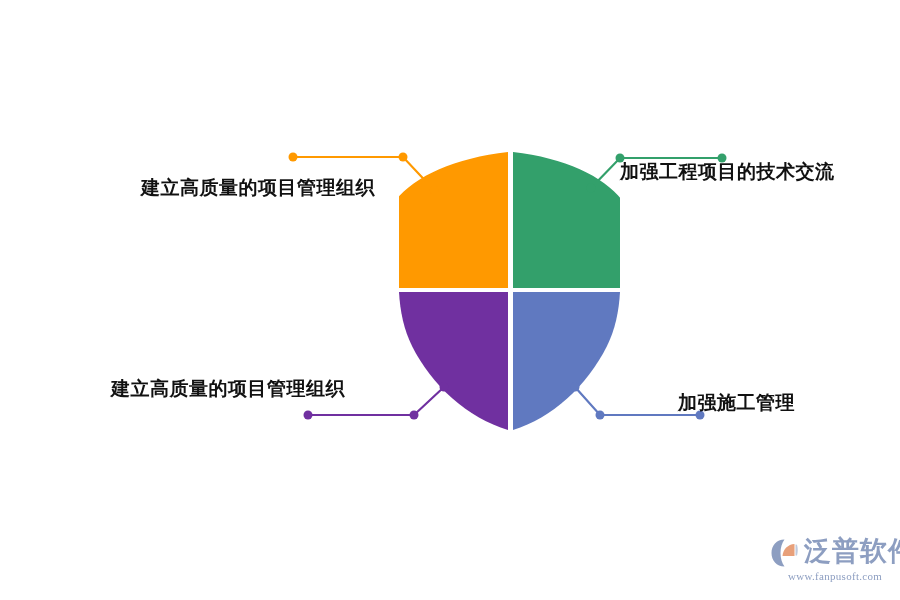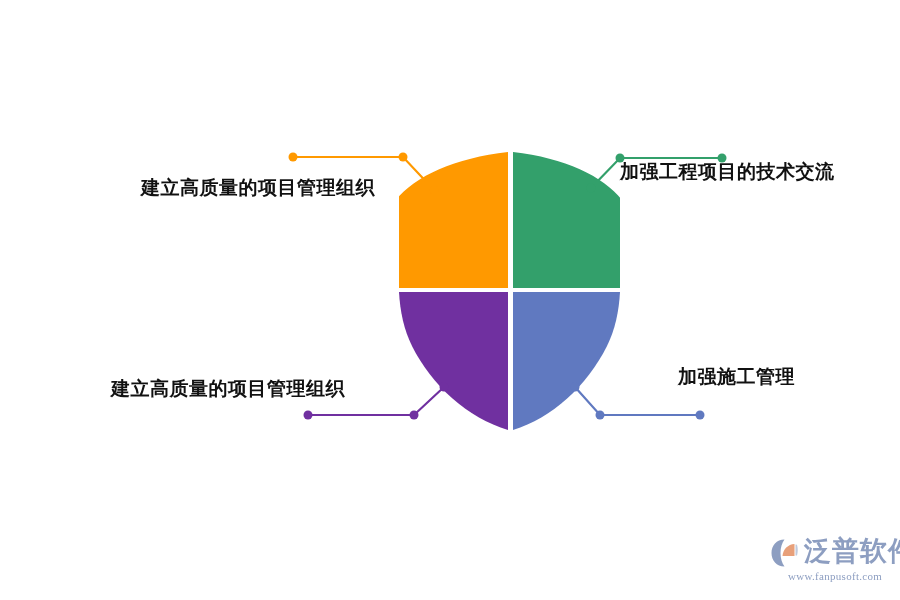--- a/index.html
+++ b/index.html
@@ -33,21 +33,21 @@
     font-size: 19px;
     font-weight: bold;
     color: #111111;
     letter-spacing: 0.5px;
     white-space: nowrap;
     line-height: 1;
   }
   .label-tl { left: 141px; top: 178px; }
   .label-tr { left: 620px; top: 162px; }
   .label-bl { left: 111px; top: 379px; }
-  .label-br { left: 678px; top: 367px; }
+  .label-br { left: 678px; top: 393px; }
 
   #brand {
     position: absolute;
     left: 770px;
     top: 536px;
     width: 122px;
     height: 54px;
   }
   .brand-name {
     position: absolute;

